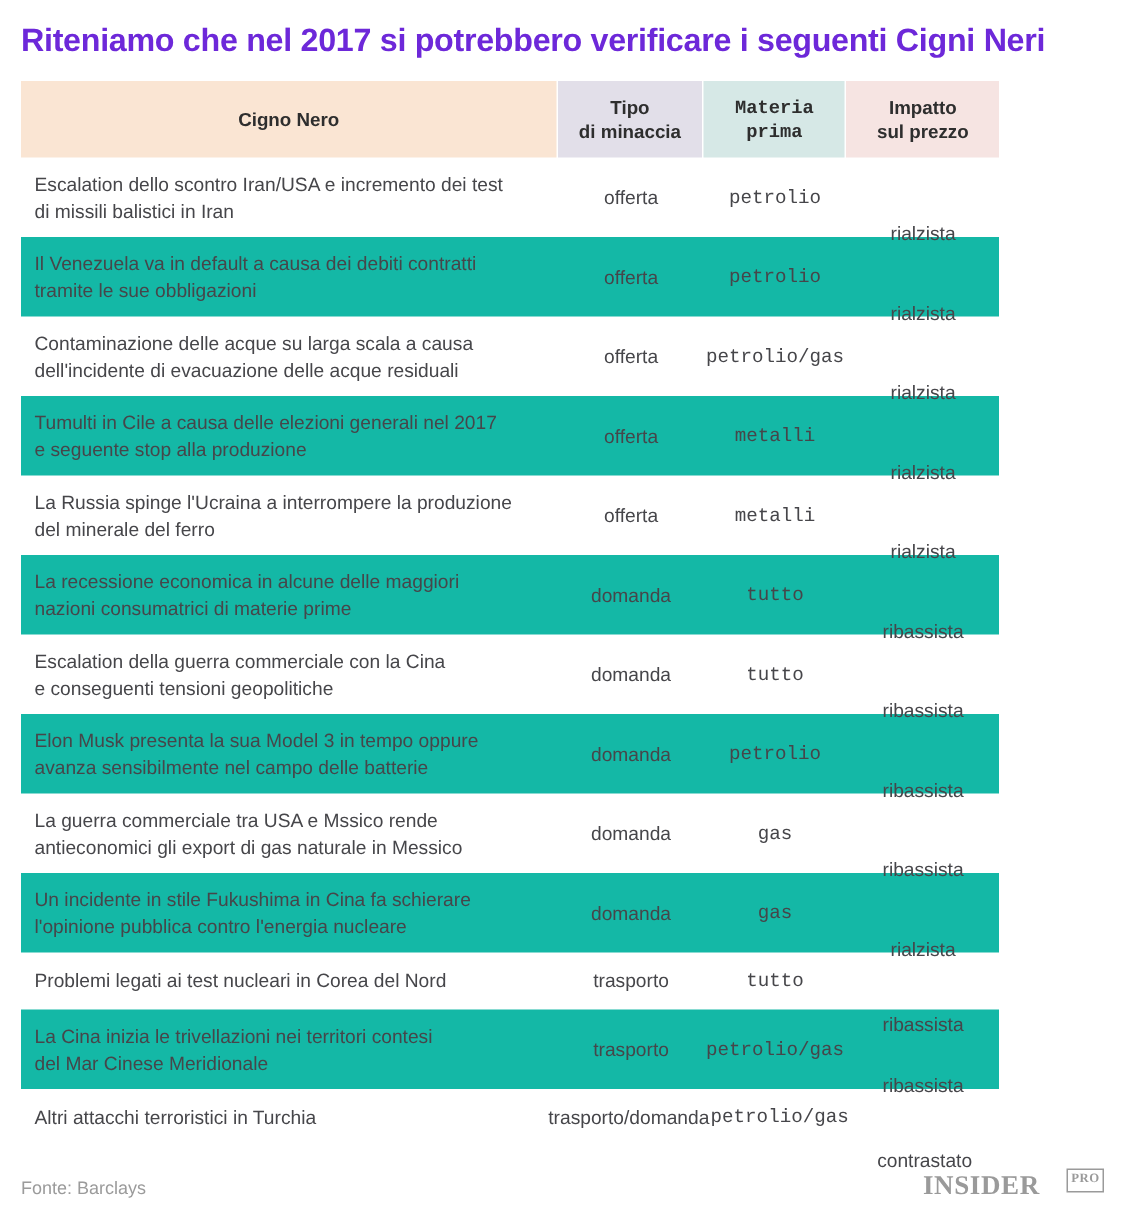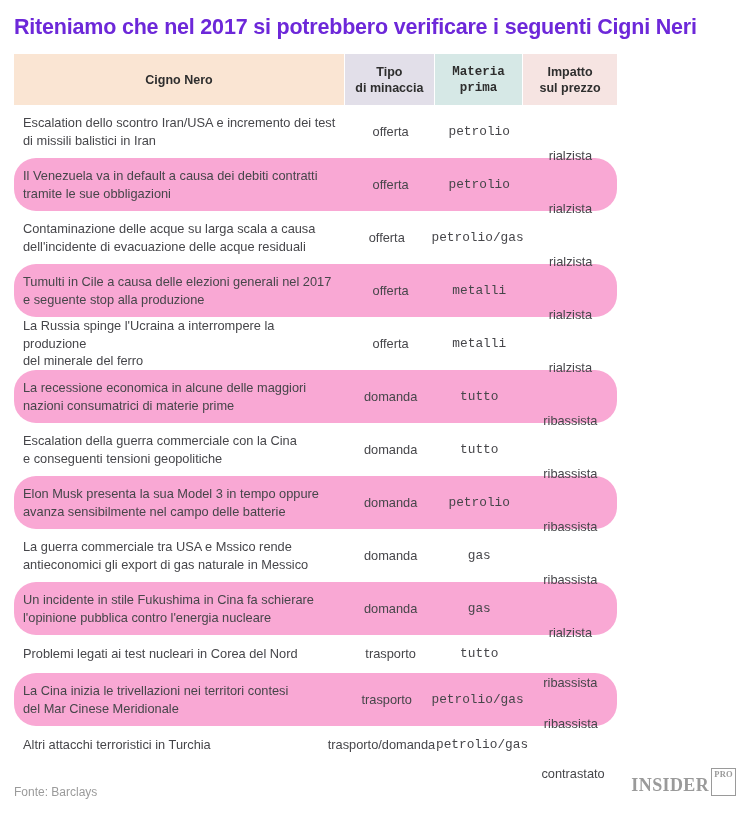--- a/index.html
+++ b/index.html
@@ -38,22 +38,21 @@
 
   
   .table {
     margin-top: 14px;
     width: 722px;
   }
 
   .row {
     display: flex;
     align-items: stretch;
-    width: 603px;
-    border-radius: 22px;
+    width: 652px;
   }
 
   .header-row {
     height: 51px;
   }
 
   .cell {
     box-sizing: border-box;
     display: flex;
     align-items: center;
@@ -75,21 +74,21 @@
     line-height: 16px;
   }
   .header-row .col-swan   { background: #fae5d3; }
   .header-row .col-type   { background: #e2dfe9; margin-left: 1px; }
   .header-row .col-raw    { background: #d6e8e6; margin-left: 1px; }
   .header-row .col-impact { background: #f6e4e2; margin-left: 1px; }
 
   .hdr-line { display: block; }
 
   
-  .body-row.alt { background: #f9a8d4; }
+  .body-row.alt { background: #14b8a6; }
 
   .body-row .cell {
     font-size: 12.8px;
     line-height: 17.5px;
     color: #46464a;
   }
   .body-row .col-swan {
     padding-left: 9px;
     padding-right: 10px;
     justify-content: flex-start;
@@ -139,24 +138,25 @@
     color: #9a9a9a;
     line-height: 18px;
   }
   .logo-pro {
     font-family: "Liberation Serif", serif;
     font-size: 8.5px;
     font-weight: bold;
     letter-spacing: 0.3px;
     color: #9a9a9a;
     border: 1.3px solid #9a9a9a;
-    padding: 1px 2px 16px 2px;
+    padding: 1px 2px 4px 2px;
     line-height: 9px;
     position: relative;
     top: -3px;
+    margin-left: 16px;
   }
 </style>
 </head>
 <body>
 
 <div class="page">
 
   <div class="title">Riteniamo che nel 2017 si potrebbero verificare i seguenti Cigni Neri</div>
 
   <div class="table">

